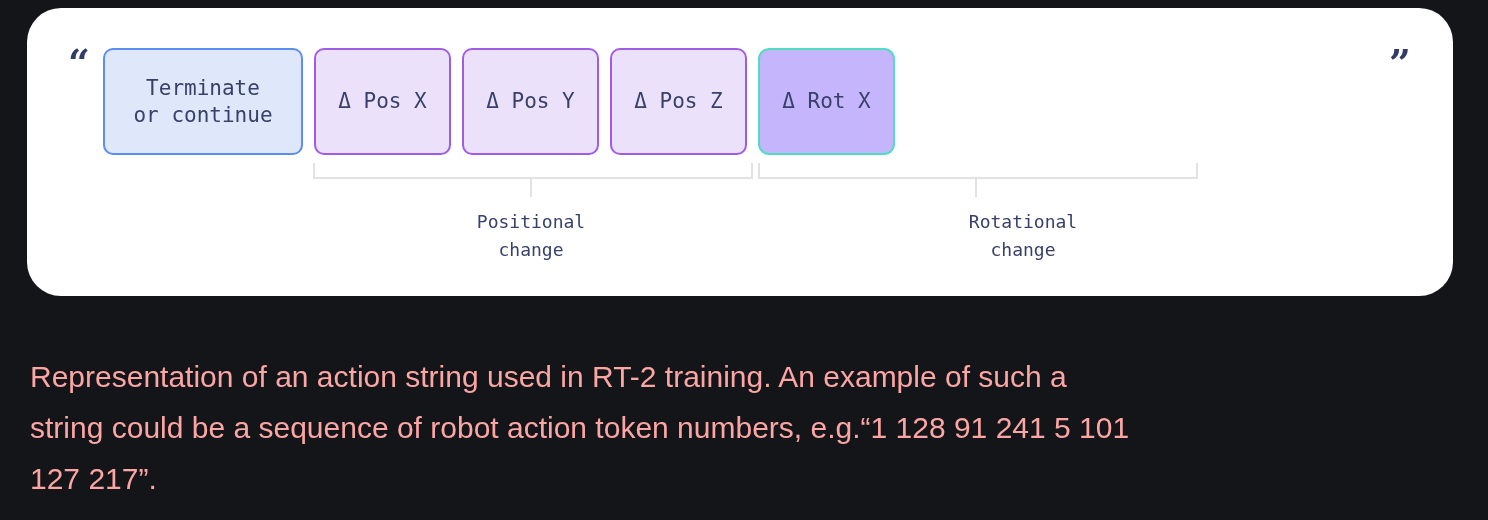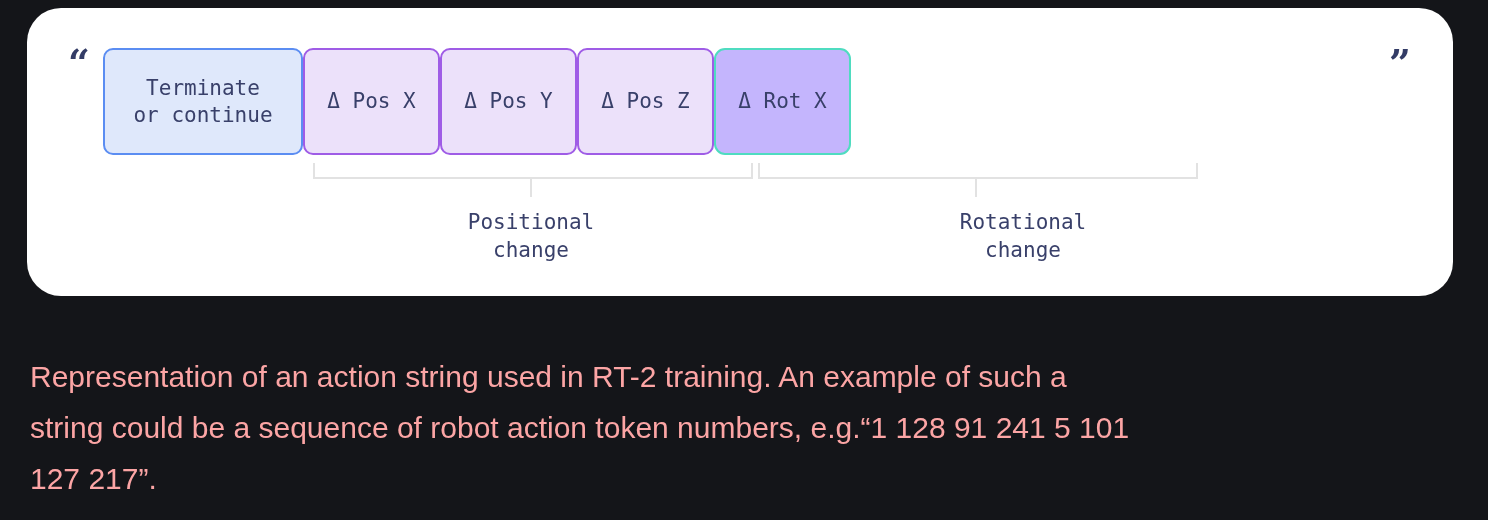--- a/index.html
+++ b/index.html
@@ -24,20 +24,21 @@
     font-size: 38px;
     line-height: 1;
     color: #333c66;
   }
   .q-open  { left: 41px;  top: 36px; }
   .q-close { left: 1362px; top: 36px; }
   .row {
     position: absolute;
     left: 76px; top: 40px;
     display: flex;
+    gap: 11px;
   }
   .box {
     box-sizing: border-box;
     height: 107px;
     border-radius: 10px;
     border: 2px solid;
     display: flex;
     align-items: center;
     justify-content: center;
     text-align: center;
@@ -72,21 +73,21 @@
   }
   .pos-stem { left: 503px; }
   .rot-stem { left: 948px; }
   .glabel {
     position: absolute;
     top: 200px;
     width: 300px;
     text-align: center;
     white-space: pre-line;
     font-family: "DejaVu Sans Mono", monospace;
-    font-size: 21px;
+    font-size: 18px;
     line-height: 28px;
     color: #39406a;
   }
   .pos-label { left: 354px; }
   .rot-label { left: 846px; }
   .caption {
     position: absolute;
     left: 30px; top: 351px;
     width: 1430px;
     font-family: "Liberation Sans", sans-serif;

